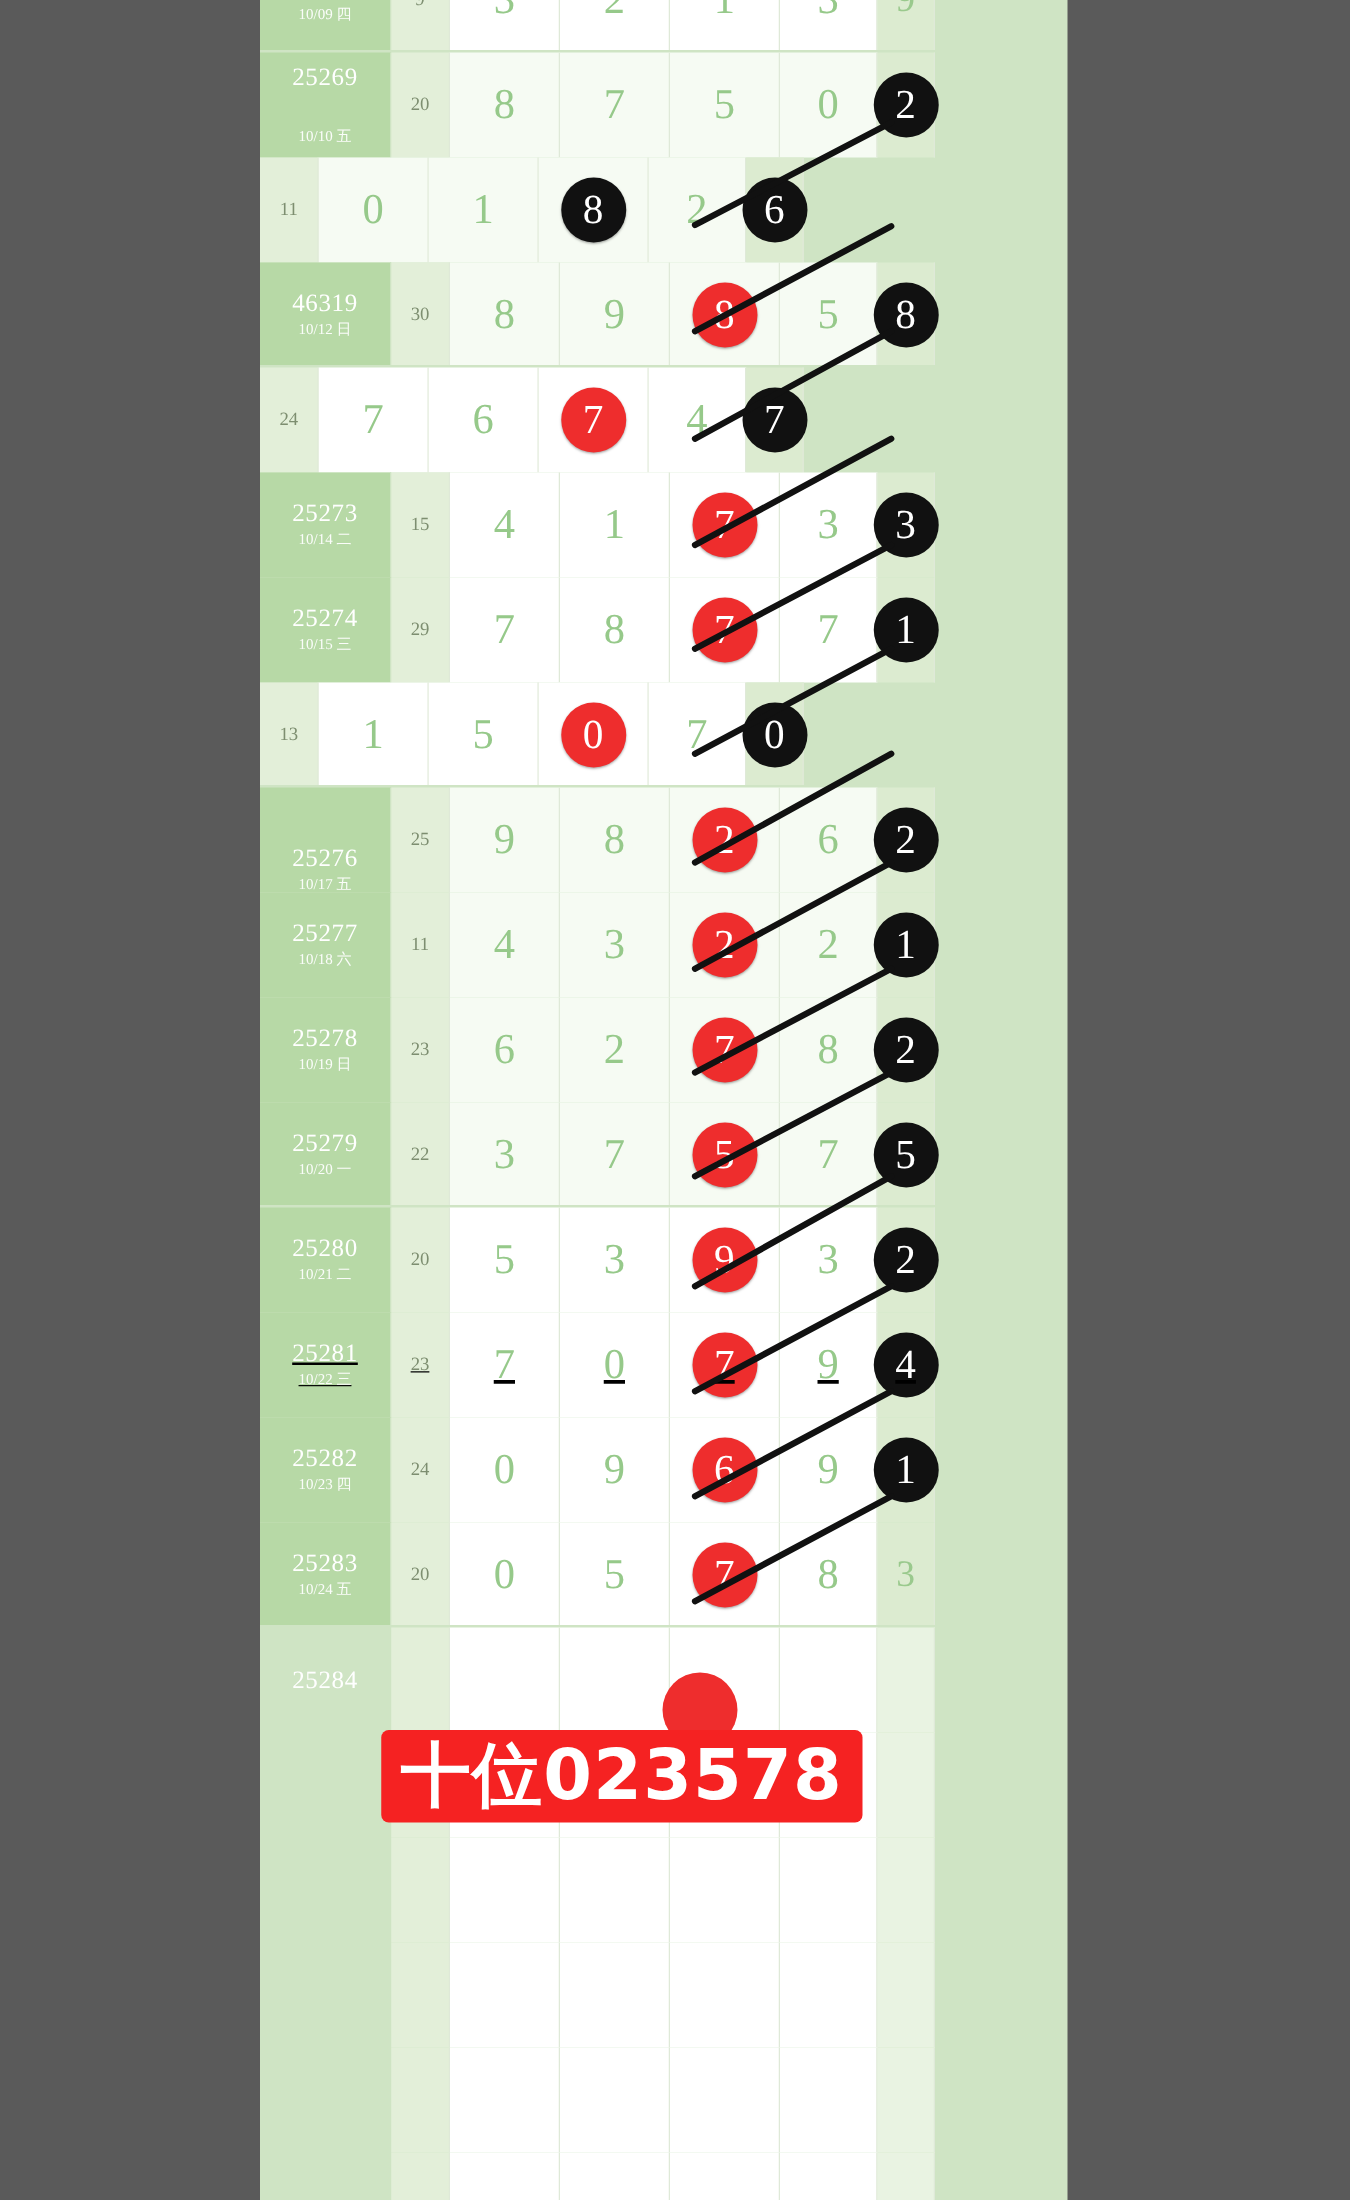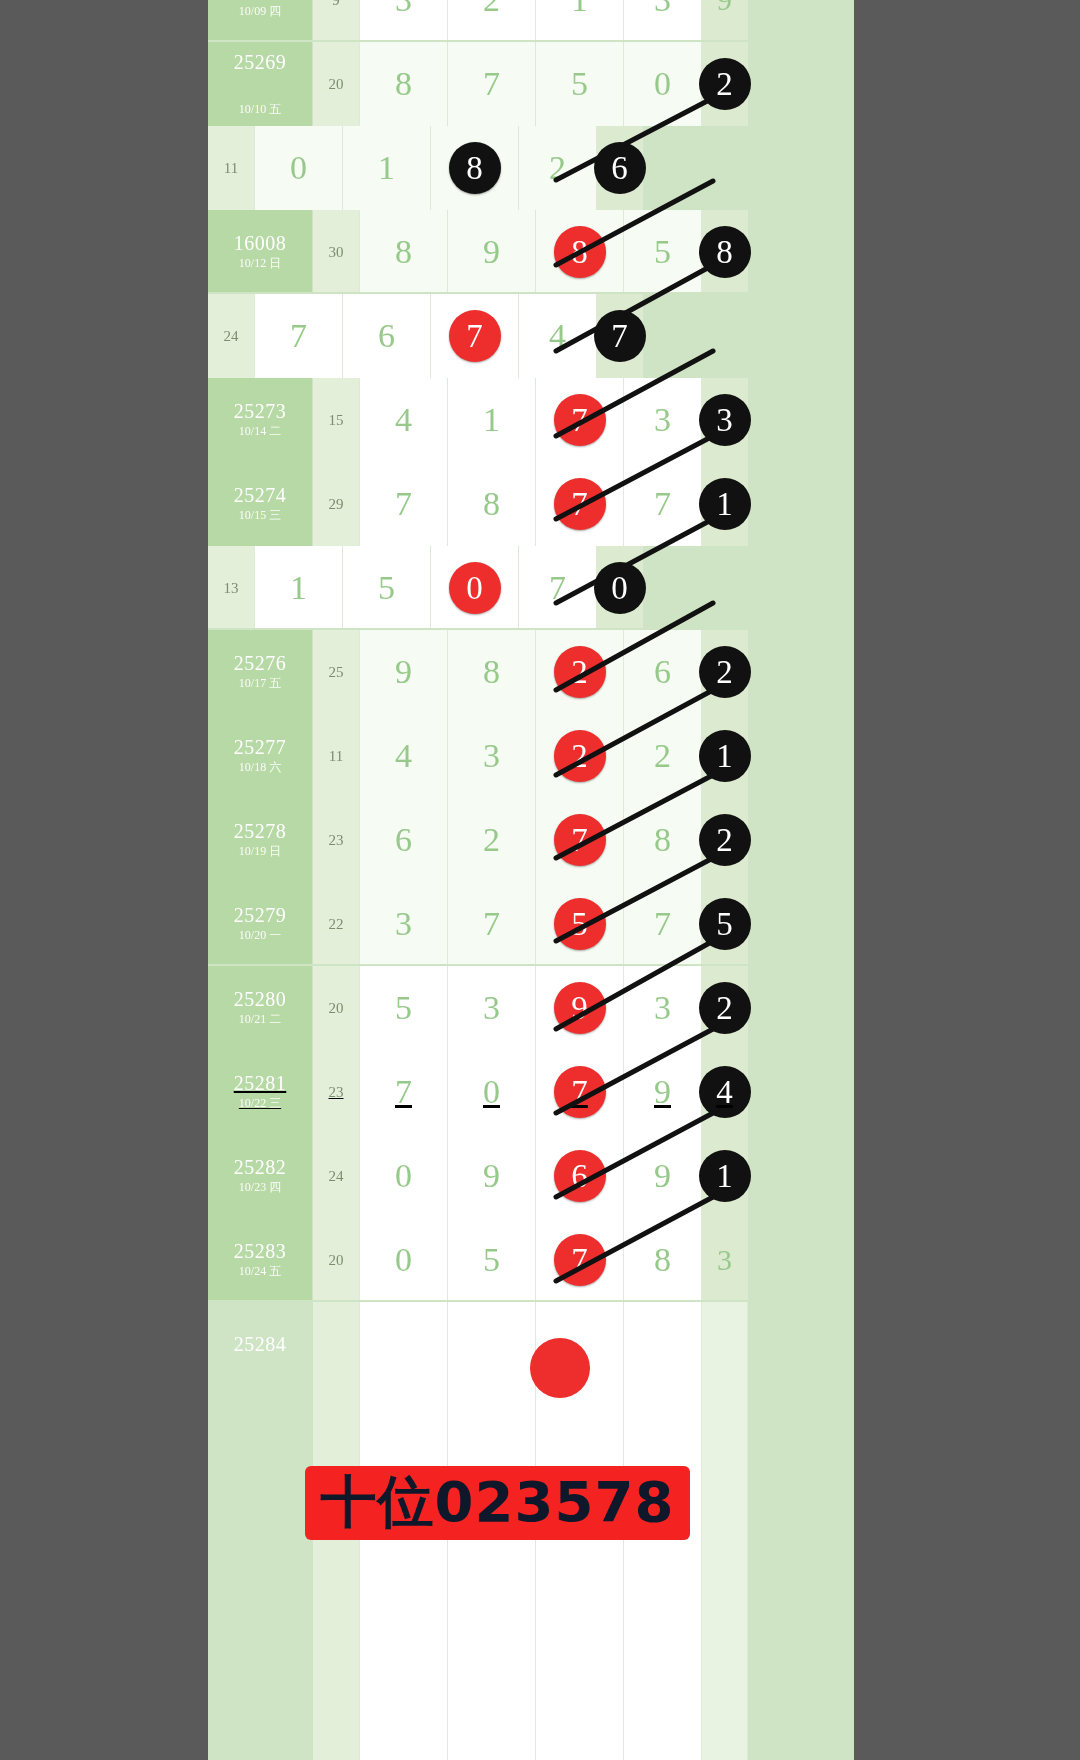--- a/index.html
+++ b/index.html
@@ -115,29 +115,29 @@
     width: 540px;
     height: 3px;
     background: #cfe4c4;
   }
   .empty-row .c-d, .empty-row .c-miss { background: #ffffff; }
   .empty-row .c-miss { background: #e9f3e2; }
   .tail .c-issue { background: #cfe4c4; }
   #banner {
     position: absolute;
     left: 305px;
-    top: 1466px;
+    top: 1384px;
     width: 385px;
     height: 74px;
     background: #f52222;
     border-radius: 6px;
     display: flex;
     align-items: center;
     justify-content: center;
-    color: #0f172a;
+    color: #ffffff;
     font-size: 56px;
     font-family: "DejaVu Sans", sans-serif;
     font-weight: bold;
     letter-spacing: 1px;
   }
   #bigdot {
     position: absolute;
     left: 530px;
     top: 1338px;
     width: 60px;
@@ -184,21 +184,21 @@
       <div class="cell c-d" style="height: 84px;">
         <div class="ball black">8</div>
       </div>
       <div class="cell c-d last" style="height: 84px;">2</div>
       <div class="cell c-miss" style="height: 84px;">
         <div class="miss-ball">6</div>
       </div>
     </div>
     <div class="row band-alt" style="top: 210px; height: 84px;">
       <div class="cell c-issue" style="height: 84px;">
-        <div class="num">16008</div>
+        <div class="num">46319</div>
         <div class="date">10/12 日</div>
       </div>
       <div class="cell c-hot" style="height: 84px;">30</div>
       <div class="cell c-d" style="height: 84px;">8</div>
       <div class="cell c-d" style="height: 84px;">9</div>
       <div class="cell c-d" style="height: 84px;">
         <div class="ball red">8</div>
       </div>
       <div class="cell c-d last" style="height: 84px;">5</div>
       <div class="cell c-miss" style="height: 84px;">
@@ -257,21 +257,21 @@
       <div class="cell c-d" style="height: 84px;">
         <div class="ball red">0</div>
       </div>
       <div class="cell c-d last" style="height: 84px;">7</div>
       <div class="cell c-miss" style="height: 84px;">
         <div class="miss-ball">0</div>
       </div>
     </div>
     <div class="band-sep" style="top: 628px;"></div>
     <div class="row band-alt" style="top: 630px; height: 84px;">
-      <div class="cell c-issue" style="height: 84px;">
+      <div class="cell c-issue" style="height: 84px; justify-content: flex-end;">
         <div class="num">25276</div>
         <div class="date">10/17 五</div>
       </div>
       <div class="cell c-hot" style="height: 84px;">25</div>
       <div class="cell c-d" style="height: 84px;">9</div>
       <div class="cell c-d" style="height: 84px;">8</div>
       <div class="cell c-d" style="height: 84px;">
         <div class="ball red">2</div>
       </div>
       <div class="cell c-d last" style="height: 84px;">6</div>

